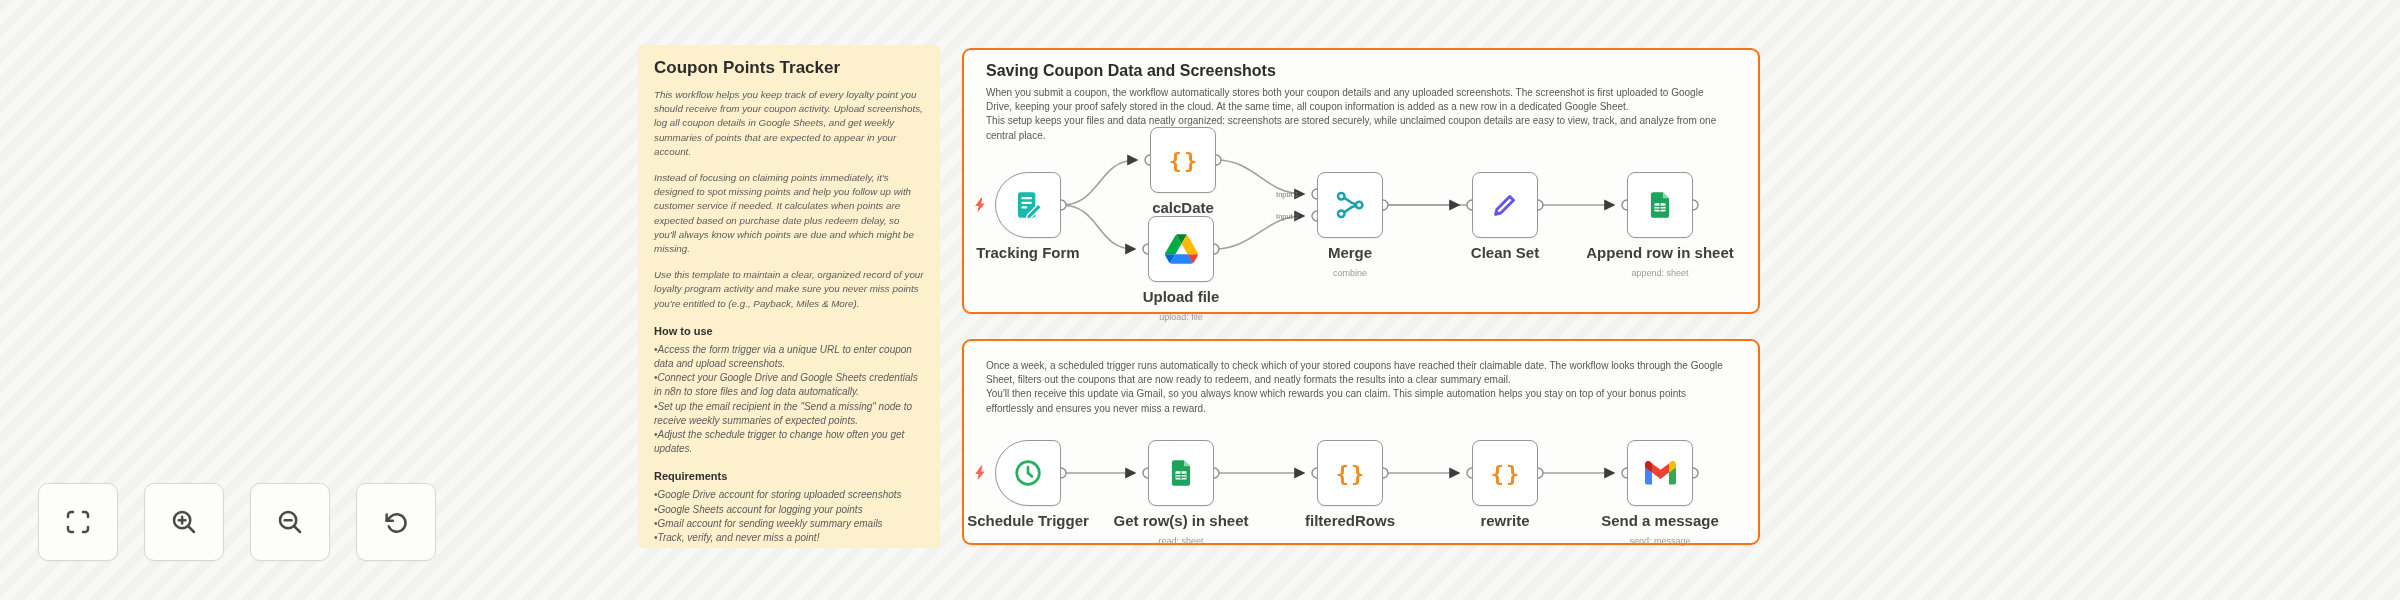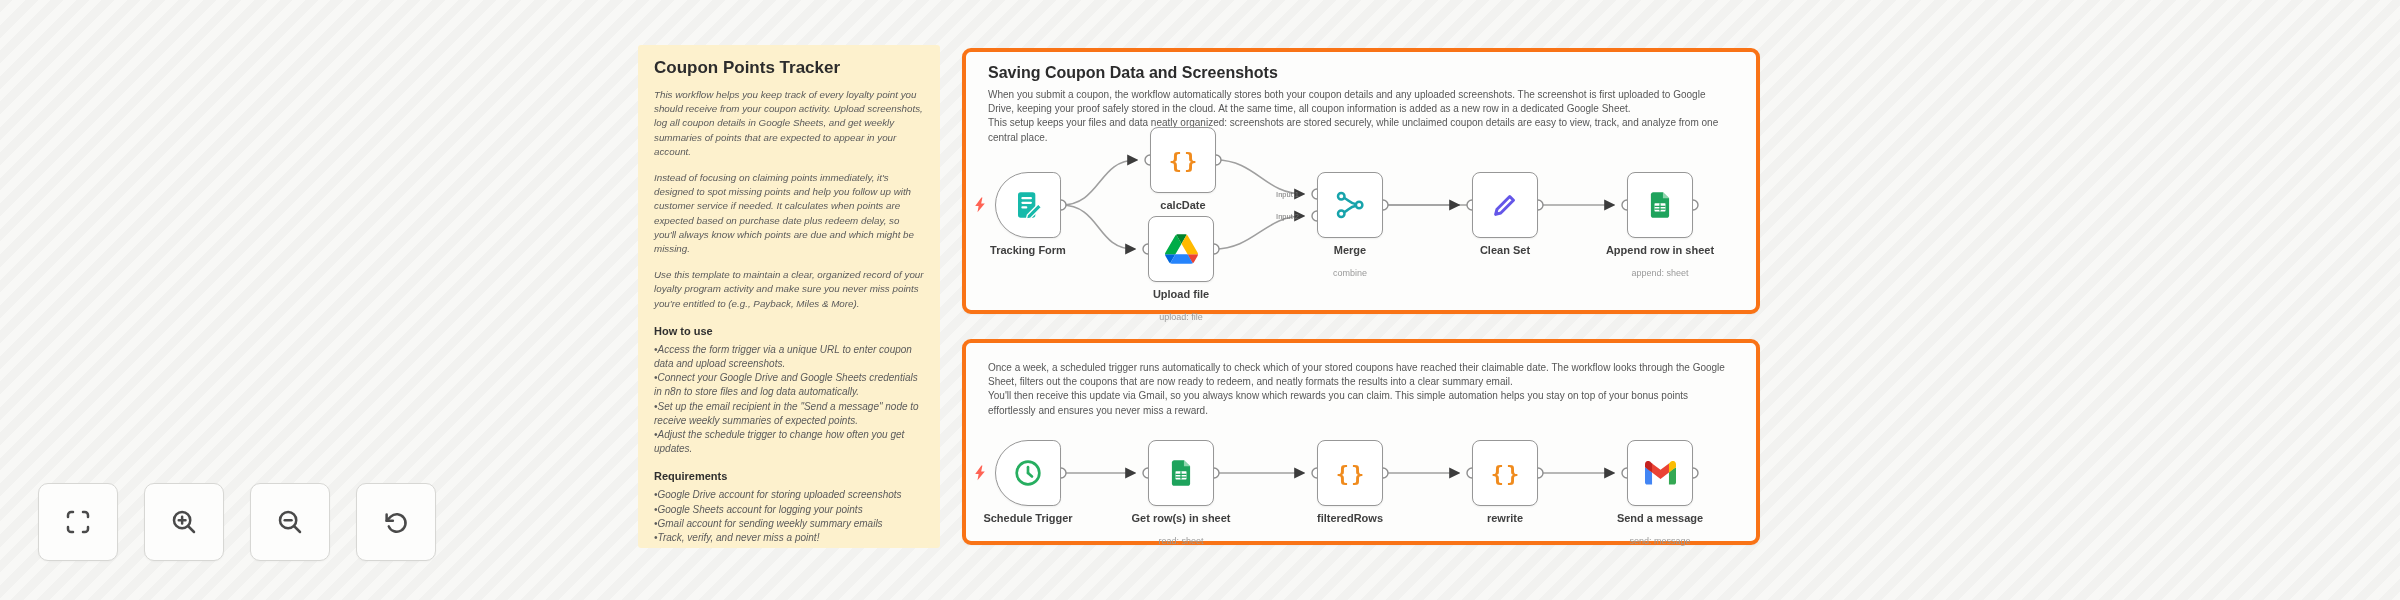--- a/index.html
+++ b/index.html
@@ -23,21 +23,21 @@
   }
   .sticky h2{margin:0 0 10px 0;font-size:17px;color:#2c2c2c;}
   .sticky p{margin:0 0 12px 0;font-size:9.8px;line-height:1.45;color:#5b5b5b;font-style:italic;}
   .sticky h3{margin:14px 0 6px 0;font-size:11px;color:#2f2f2f;}
   .sticky ul{list-style:none;margin:0;padding:0;}
   .sticky li{font-size:10px;line-height:1.42;color:#5b5b5b;font-style:italic;}
   .sticky li::before{content:"\2022";}
   
   .panel{
     position:absolute;left:962px;width:798px;box-sizing:border-box;
-    background:#fdfdfc;border:4px solid #f97316;border-radius:9px;
+    background:#fdfdfc;border:2px solid #f97316;border-radius:9px;
     padding:12px 22px;box-shadow:0 1px 2px rgba(0,0,0,.04);
   }
   .panel h1{margin:0;font-size:16px;color:#2c2c2c;}
   .panel p{margin:6px 0 0 0;font-size:10px;line-height:1.42;color:#575757;max-width:745px;}
   .panel p + p{margin-top:0;}
   #panel-1{top:48px;height:266px;}
   #panel-2{top:339px;height:206px;}
   
   .wires{position:absolute;left:0;top:0;pointer-events:none;}
   .wires path.wire{stroke:#9f9f9f;stroke-width:1.6;fill:none;}
@@ -47,21 +47,21 @@
   .node{position:absolute;width:66px;}
   .node .box{
     width:66px;height:66px;box-sizing:border-box;background:#ffffff;
     border:1px solid #979797;border-radius:8px;
     display:flex;align-items:center;justify-content:center;
     box-shadow:0 1px 2px rgba(0,0,0,.06);cursor:pointer;
   }
   .node.trigger .box{border-radius:34px 8px 8px 34px;}
   .nlabel{
     position:absolute;top:72px;left:50%;transform:translateX(-50%);
-    white-space:nowrap;font-size:11px;font-weight:bold;color:#3f3f3f;text-align:center;
+    white-space:nowrap;font-size:15px;font-weight:bold;color:#3f3f3f;text-align:center;
   }
   .nsub{
     position:absolute;top:96px;left:50%;transform:translateX(-50%);
     white-space:nowrap;font-size:9px;color:#9a9a9a;text-align:right;
   }
   .bolt{position:absolute;left:-23px;top:25px;width:16px;height:16px;}
   .code-glyph{
     font-family:"DejaVu Sans Mono",monospace;font-weight:bold;font-size:22px;
     color:#f08b1d;letter-spacing:2px;padding-left:2px;
   }
@@ -104,21 +104,21 @@
 
   <div class="sticky">
     <h2>Coupon Points Tracker</h2>
     <p>This workflow helps you keep track of every loyalty point you should receive from your coupon activity. Upload screenshots, log all coupon details in Google Sheets, and get weekly summaries of points that are expected to appear in your account.</p>
     <p>Instead of focusing on claiming points immediately, it's designed to spot missing points and help you follow up with customer service if needed. It calculates when points are expected based on purchase date plus redeem delay, so you'll always know which points are due and which might be missing.</p>
     <p>Use this template to maintain a clear, organized record of your loyalty program activity and make sure you never miss points you're entitled to (e.g., Payback, Miles &amp; More).</p>
     <h3>How to use</h3>
     <ul>
         <li>Access the form trigger via a unique URL to enter coupon data and upload screenshots.</li>
         <li>Connect your Google Drive and Google Sheets credentials in n8n to store files and log data automatically.</li>
-        <li>Set up the email recipient in the "Send a message" node to receive weekly summaries of expected points.</li>
+        <li>Set up the email recipient in the "Send a missing" node to receive weekly summaries of expected points.</li>
         <li>Adjust the schedule trigger to change how often you get updates.</li>
       </ul>
     <h3>Requirements</h3>
     <ul>
         <li>Google Drive account for storing uploaded screenshots</li>
         <li>Google Sheets account for logging your points</li>
         <li>Gmail account for sending weekly summary emails</li>
         <li>Track, verify, and never miss a point!</li>
       </ul>
   </div>

